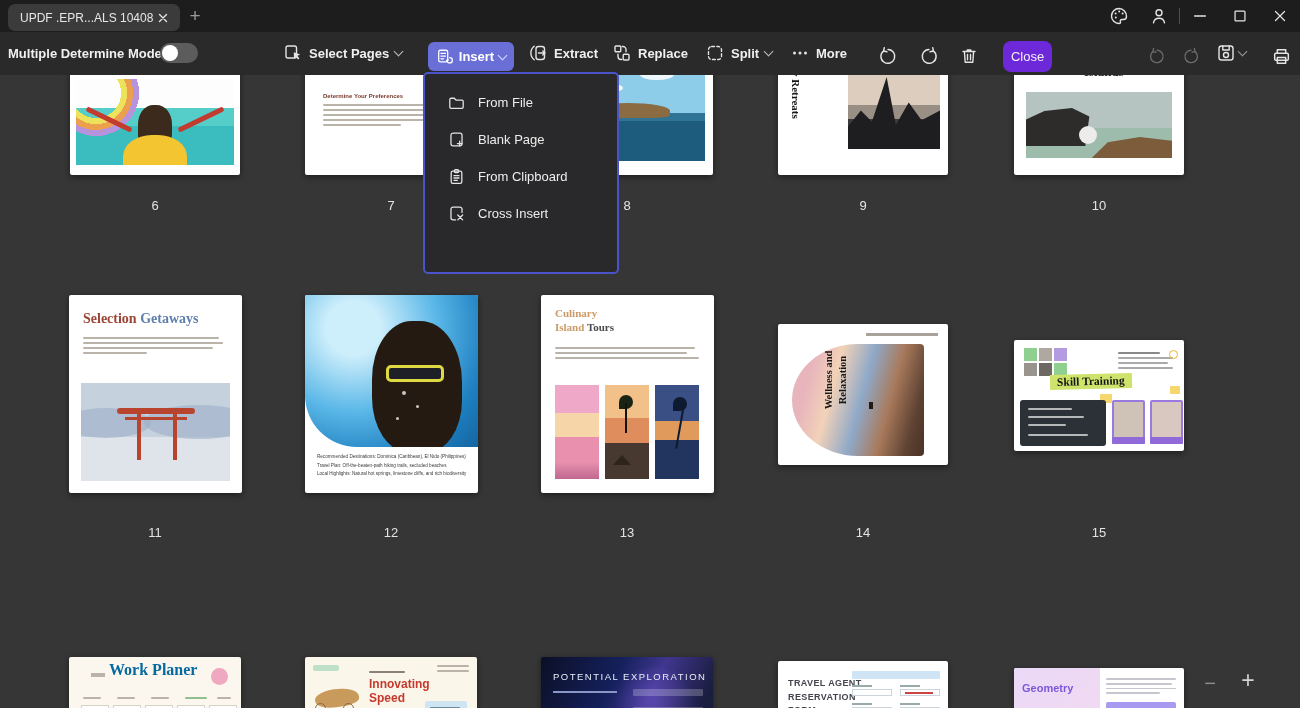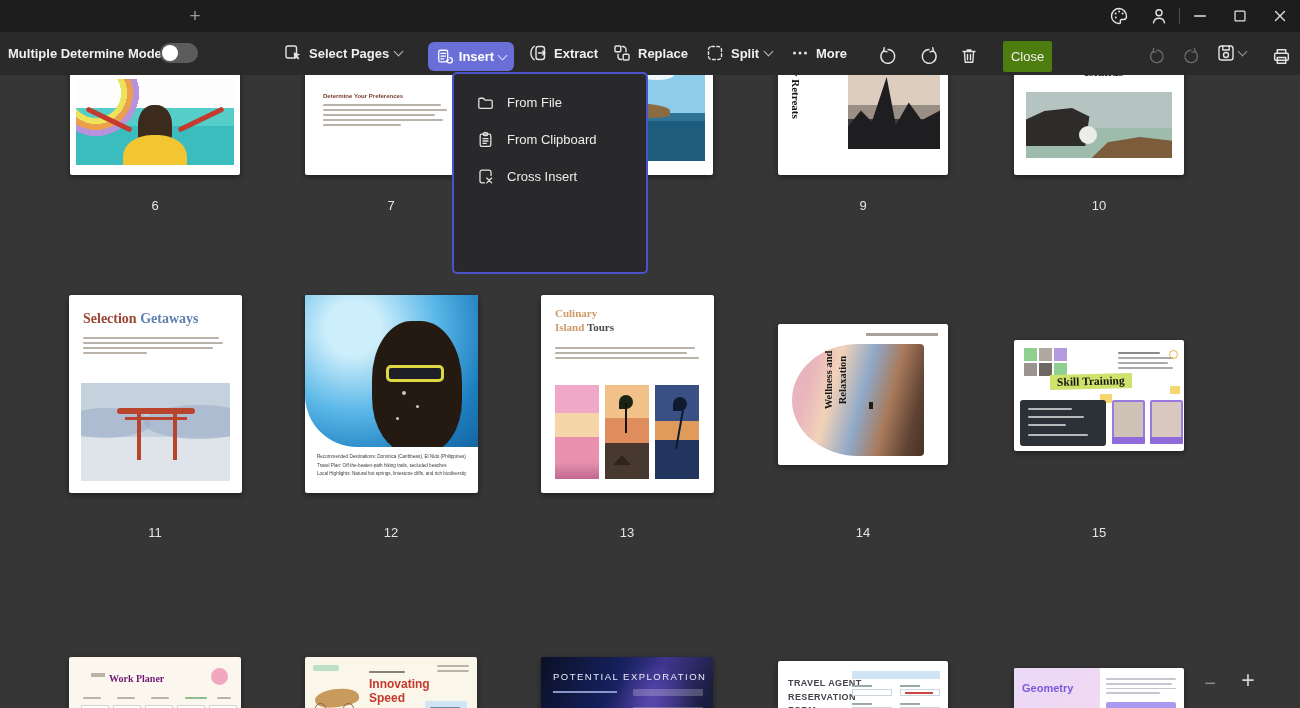--- a/index.html
+++ b/index.html
@@ -24,22 +24,22 @@
   .titem { position:absolute; display:flex; align-items:center; gap:6px; height:30px; top:6px;
            font-size:13px; font-weight:700; color:#f0f0f0; white-space:nowrap; }
   .chev { width:7px; height:7px; border-right:1.5px solid #bdbdbd; border-bottom:1.5px solid #bdbdbd;
           transform:rotate(45deg); margin-top:-3px; display:inline-block; }
   .toggle { position:absolute; left:160px; top:11px; width:38px; height:20px; border-radius:10px; background:#5c5c5c; }
   .knob { position:absolute; left:2px; top:2px; width:16px; height:16px; border-radius:50%; background:#fff; }
   .insert-btn { position:absolute; left:428px; top:10px; width:86px; height:29px; border-radius:6px;
                 background:#6a6fd8; display:flex; align-items:center; justify-content:center; gap:5px;
                 font-size:13px; font-weight:700; color:#fff; }
   .insert-btn .chev { border-color:#d8dbff; }
-  .close-btn { position:absolute; left:1003px; top:9px; width:49px; height:31px; border-radius:2px;
-               background:#4d7c0f; display:flex; align-items:center; justify-content:center;
+  .close-btn { position:absolute; left:1003px; top:9px; width:49px; height:31px; border-radius:8px;
+               background:#6d28d9; display:flex; align-items:center; justify-content:center;
                font-size:13px; color:#f2f2f2; }
   .iconbtn { position:absolute; top:9px; width:30px; height:30px; display:flex; align-items:center; justify-content:center; }
   svg.ic { stroke:#e4e4e4; fill:none; stroke-width:1.4; stroke-linecap:round; stroke-linejoin:round; }
   svg.ic.dim { stroke:#6d6d6d; }
   svg.ic .fl { fill:#e4e4e4; stroke:none; }
 
   
   .canvas { position:absolute; top:75px; left:0; width:1300px; height:633px; overflow:hidden; background:#363636; z-index:1; }
   .thumb { position:absolute; background:#fff; box-shadow:0 2px 6px rgba(0,0,0,.45); border-radius:2px; overflow:hidden; }
   .pnum { position:absolute; width:44px; text-align:center; font-size:13px; color:#e4e4e4; }
@@ -125,21 +125,21 @@
                font-weight:700; font-size:11.5px; color:#141414; background:#cde36b;
                padding:1px 7px 2px; transform:rotate(-1.5deg); }
   .p15-board { position:absolute; left:6px; top:60px; width:86px; height:46px; background:#2b3136; border-radius:3px; }
   .p15-scrib { position:absolute; height:1.5px; background:rgba(255,255,255,.65); border-radius:1px; }
   .p15-frame { position:absolute; top:60px; width:33px; height:44px; border:2px solid #9a7ae0; border-radius:2px; background:#cfc3b8; }
   .p15-cap { position:absolute; left:-2px; right:-2px; bottom:-2px; height:7px; background:#8f6ad8; border-radius:1px; }
   .p15-note { position:absolute; background:#f5d76e; border-radius:1px; }
 
   
   .p16 { background:#fcf7ee; }
-  .p16-title { position:absolute; left:40px; top:16px; font-family:"Liberation Serif",serif; font-weight:700; font-size:10px; color:#701a75; }
+  .p16-title { position:absolute; left:40px; top:4px; font-family:"Liberation Serif",serif; font-weight:700; font-size:16px; color:#0369a1; }
   .p16-circ { position:absolute; left:142px; top:11px; width:17px; height:17px; border-radius:50%; background:#f0a8c0; }
   .p16-cell { position:absolute; top:48px; width:28px; height:60px; border:1px solid #d8d2c6; background:#fff; }
 
   
   .p17 { background:#fbf6ea; }
   .p17-pill { position:absolute; background:#bfe0c8; border-radius:2px; }
   .p17-title { position:absolute; left:64px; top:20px; font-size:12px; font-weight:700; color:#c53a2e; line-height:1.2; }
   .p17-moto { position:absolute; left:10px; top:32px; width:44px; height:18px; background:#c89a5c; border-radius:50% 60% 40% 50%; transform:rotate(-8deg); }
   .p17-wheel { position:absolute; width:11px; height:11px; border:1.5px solid #8a6a4a; border-radius:50%; background:transparent; }
   .p17-panel { position:absolute; right:10px; top:44px; width:42px; height:26px; background:#cfe6f2; border-radius:2px; }
@@ -163,21 +163,21 @@
 
   
   .p20-left { position:absolute; left:0; top:0; width:86px; height:100%; background:linear-gradient(140deg,#ead9f8,#f6d9ec); }
   .p20-title { position:absolute; left:8px; top:14px; font-size:11px; font-weight:700; color:#7a58d8; }
   .p20-band { position:absolute; left:92px; top:34px; width:70px; height:7px; background:#a89af0; border-radius:2px; }
   .p20-bars { position:absolute; left:92px; top:10px; width:70px; }
   .p20-bars .bar { background:#c6c6ce; height:1.8px; }
 
   
   .menu { position:absolute; left:423px; top:72px; width:196px; height:202px; background:#29292b;
-          border:2px solid #4b53ca; border-radius:5px; z-index:70; padding-top:10px;margin-left:29px; }
+          border:2px solid #4b53ca; border-radius:5px; z-index:70; padding-top:10px; }
   .mi { display:flex; align-items:center; gap:13px; height:37px; padding-left:23px; font-size:13px; color:#ededed; }
 
   
   .zbtn { position:absolute; width:30px; height:26px; display:flex; align-items:center; justify-content:center; }
   .zminus { left:1195px; top:595px; color:#8d8d8d; font-size:20px; }
   .zplus { left:1233px; top:592px; color:#d4d4d4; font-size:23px; font-weight:300; }
 </style>
 </head>
 <body>
 
@@ -531,20 +531,28 @@
     <div class="iconbtn" style="left:1266px;">
       <svg class="ic" width="21" height="21" viewBox="0 0 20 20">
         <path d="M6 7V3.5h8V7"></path>
           <rect x="3.5" y="7" width="13" height="6.5" rx="1.2"></rect>
           <rect x="6" y="11" width="8" height="5.5"></rect>
       </svg>
     </div>
   </div>
 
   <div class="titlebar">
+    <div class="tab">
+      <span class="tab-title">UPDF .EPR...ALS 10408</span>
+      <span class="tab-x">
+        <svg class="ic" width="12" height="12" viewBox="0 0 12 12">
+            <path d="M2.5 2.5l7 7 M9.5 2.5l-7 7"></path>
+          </svg>
+      </span>
+    </div>
     <div class="newtab">+</div>
     <div class="tb-right">
       <div class="tb-ic">
         <svg class="ic" width="20" height="20" viewBox="0 0 20 20">
           <path d="M10 2.5a7.5 7.5 0 1 0 0 15c1.2 0 1.8-.8 1.4-1.8-.5-1.2.2-2.2 1.5-2.2h1.6c1.6 0 3-1.3 3-3A7.7 7.7 0 0 0 10 2.5z"></path>
           <circle class="fl" cx="6.6" cy="7.4" r="1"></circle>
             <circle class="fl" cx="10.2" cy="5.6" r="1"></circle>
           <circle class="fl" cx="13.6" cy="7.6" r="1"></circle>
             <circle class="fl" cx="6.8" cy="11.6" r="1"></circle>
         </svg>
@@ -576,20 +584,27 @@
 
   <div class="menu">
     <div class="mi">
       <svg class="ic" width="17" height="17" viewBox="0 0 16 16" style="stroke-width:1.2;">
         <path d="M1.7 5.2c0-.7.5-1.2 1.2-1.2h3l1.6 1.7h5.6c.7 0 1.2.5 1.2 1.2v5.4c0 .7-.5 1.2-1.2 1.2H2.9c-.7 0-1.2-.5-1.2-1.2z"></path>
       </svg>
       <span>From File</span>
     </div>
     <div class="mi">
       <svg class="ic" width="17" height="17" viewBox="0 0 16 16" style="stroke-width:1.2;">
+        <rect x="2.8" y="2" width="10.4" height="12" rx="2"></rect>
+        <path d="M11 9.6v4.4 M8.8 11.8h4.4"></path>
+      </svg>
+      <span>Blank Page</span>
+    </div>
+    <div class="mi">
+      <svg class="ic" width="17" height="17" viewBox="0 0 16 16" style="stroke-width:1.2;">
         <rect x="3" y="3" width="10" height="11.4" rx="1.5"></rect>
         <rect x="6" y="1.6" width="4" height="2.8" rx="1"></rect>
         <path d="M5.6 7.2h4.8 M5.6 9.4h4.8 M5.6 11.6h3.2"></path>
       </svg>
       <span>From Clipboard</span>
     </div>
     <div class="mi">
       <svg class="ic" width="17" height="17" viewBox="0 0 16 16" style="stroke-width:1.2;">
         <path d="M13.2 7V4c0-1.1-.9-2-2-2H4.8c-1.1 0-2 .9-2 2v8c0 1.1.9 2 2 2H7"></path>
         <path d="M9.2 14l4.6-4.6 M13.8 14L9.2 9.4"></path>

